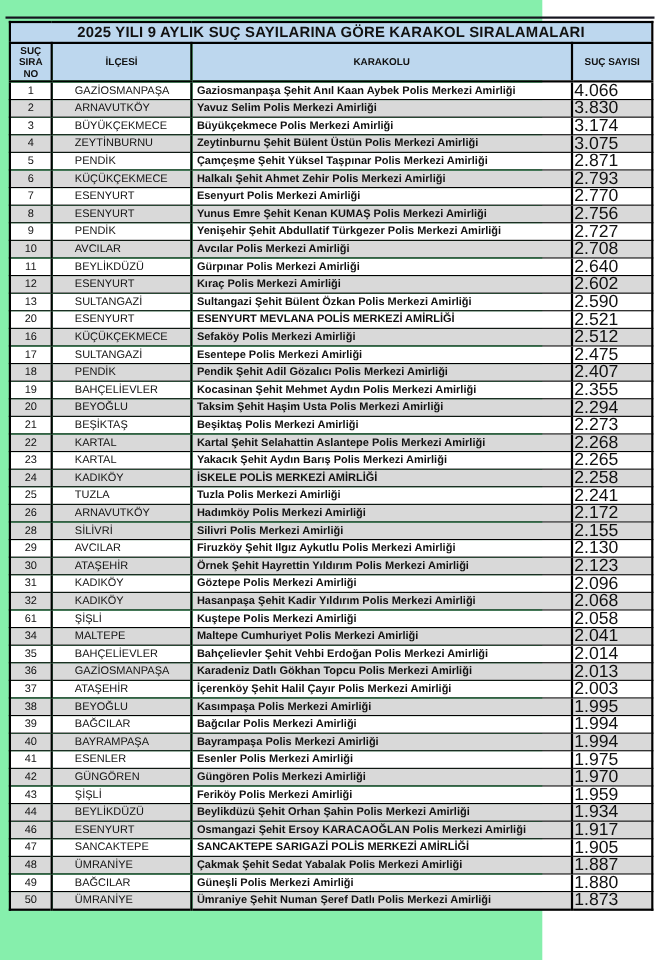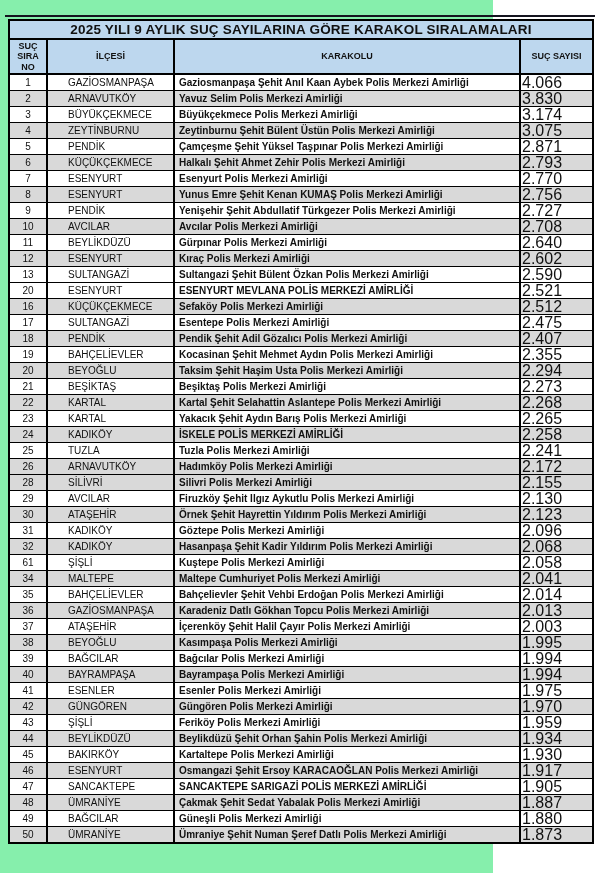--- a/index.html
+++ b/index.html
@@ -354,26 +354,20 @@
           <td class="district-cell">ŞİŞLİ</td>
           <td class="station-cell">Feriköy Polis Merkezi Amirliği</td>
           <td class="count-cell">1.959</td>
         </tr>
         <tr class="stripe">
           <td class="rank-cell">44</td>
           <td class="district-cell">BEYLİKDÜZÜ</td>
           <td class="station-cell">Beylikdüzü Şehit Orhan Şahin Polis Merkezi Amirliği</td>
           <td class="count-cell">1.934</td>
         </tr>
-        <tr>
-          <td class="rank-cell">45</td>
-          <td class="district-cell">BAKIRKÖY</td>
-          <td class="station-cell">Kartaltepe Polis Merkezi Amirliği</td>
-          <td class="count-cell">1.930</td>
-        </tr>
         <tr class="stripe">
           <td class="rank-cell">46</td>
           <td class="district-cell">ESENYURT</td>
           <td class="station-cell">Osmangazi Şehit Ersoy KARACAOĞLAN Polis Merkezi Amirliği</td>
           <td class="count-cell">1.917</td>
         </tr>
         <tr>
           <td class="rank-cell">47</td>
           <td class="district-cell">SANCAKTEPE</td>
           <td class="station-cell">SANCAKTEPE SARIGAZİ POLİS MERKEZİ AMİRLİĞİ</td>

